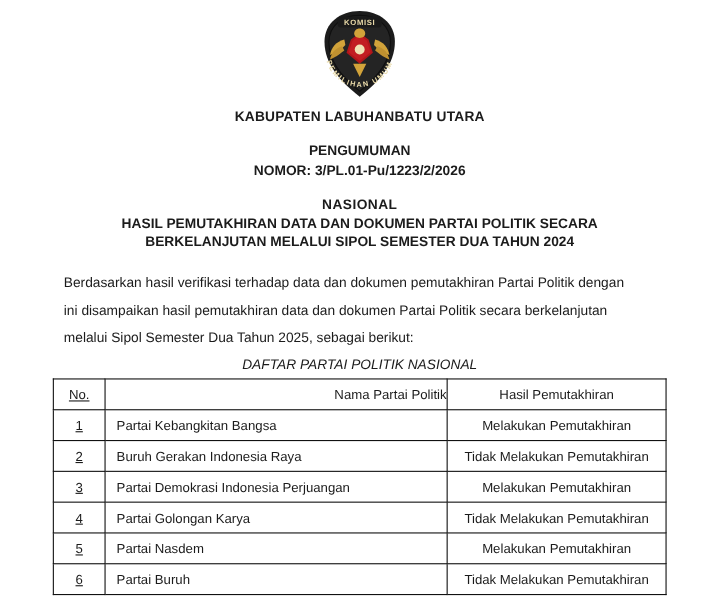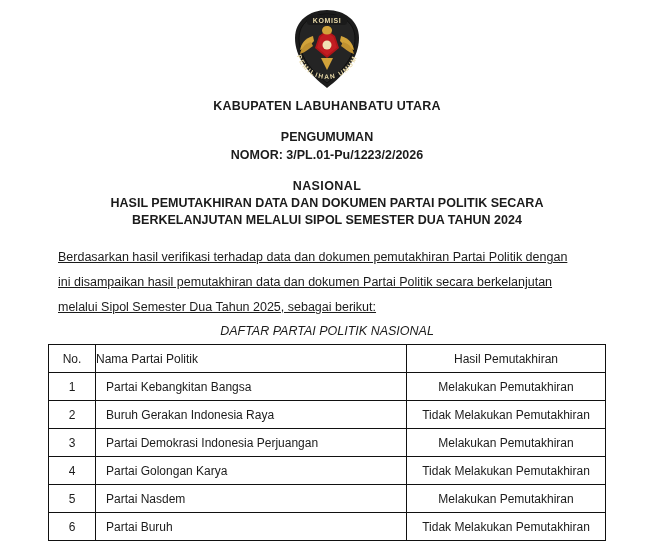--- a/index.html
+++ b/index.html
@@ -64,21 +64,20 @@
   .about .t1 { letter-spacing: 0.4px; }
 
   
   .para {
     margin-top: 16px;
     font-size: 12.5px;
     line-height: 25px;
     text-align: justify;
     text-justify: inter-word;
     padding: 0 10px;
-    text-decoration: underline;
   }
   .para span { display: block; }
 
   
   .table-title {
     text-align: center;
     font-size: 12.5px;
     margin-top: 4px;
     margin-bottom: 6px;
     font-style: italic;
@@ -94,21 +93,21 @@
   table.party-table td {
     border: 1px solid #111111;
     padding: 0;
     height: 27px;
     vertical-align: middle;
   }
   table.party-table th {
     font-weight: normal;
     text-align: center;
   }
-  .col-no  { width: 46px;  text-align: center; }
+  .col-no  { width: 46px;  text-align: center; text-decoration: underline; }
   .col-name{ width: 300px; text-align: left; padding-left: 10px !important; }
   .col-res { text-align: center; }
   td.col-name { padding-left: 10px; }
   
 </style>
 </head>
 <body>
 
 <div class="page">
 
@@ -167,21 +166,21 @@
     <span>ini disampaikan hasil pemutakhiran data dan dokumen Partai Politik secara berkelanjutan</span>
     <span>melalui Sipol Semester Dua Tahun 2025, sebagai berikut:</span>
   </div>
 
   <div class="table-title">DAFTAR PARTAI POLITIK NASIONAL</div>
 
   <table class="party-table">
     <thead>
       <tr>
         <th class="col-no">No.</th>
-        <th class="col-name" style="text-align:left;padding-left:0 !important;">Nama Partai Politik</th>
+        <th class="col-name" style="text-align:right;padding-left:0 !important;">Nama Partai Politik</th>
         <th class="col-res">Hasil Pemutakhiran</th>
       </tr>
     </thead>
     <tbody>
       <tr>
         <td class="col-no">1</td>
         <td class="col-name">Partai Kebangkitan Bangsa</td>
         <td class="col-res">Melakukan Pemutakhiran</td>
       </tr>
       <tr>

